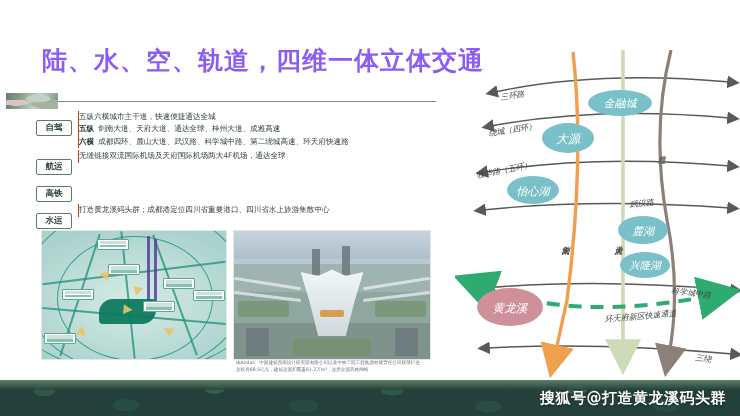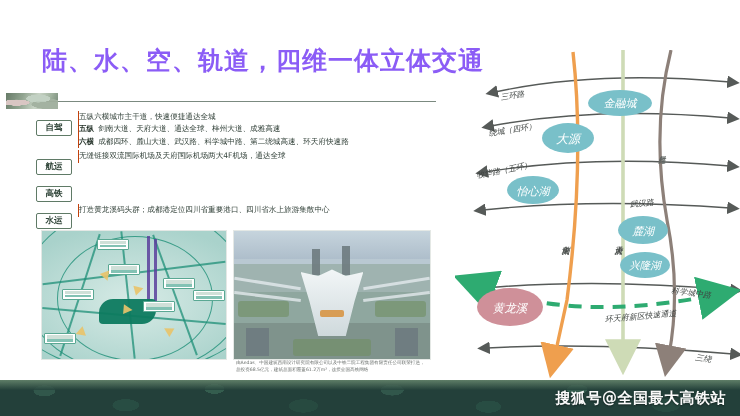--- a/index.html
+++ b/index.html
@@ -302,15 +302,15 @@
       <text x="207" y="100" font-size="7.5" fill="#5c625f" writing-mode="tb" glyph-orientation-vertical="0" font-family="DejaVu Sans, Liberation Sans, sans-serif">红星路</text>
 
       <text x="150" y="272" font-size="8" fill="#3f4442" transform="rotate(-5 150 272)" font-family="DejaVu Sans, Liberation Sans, sans-serif">环天府新区快速通道</text>
     </svg>
   </div>
 
   <div class="band">
     <div class="tex"></div>
     <div class="topfade"></div>
   </div>
-  <div class="watermark">搜狐号@全国最大高铁站</div>
+  <div class="watermark">搜狐号@打造黄龙溪码头群</div>
 
 </div>
 
 </body></html>

